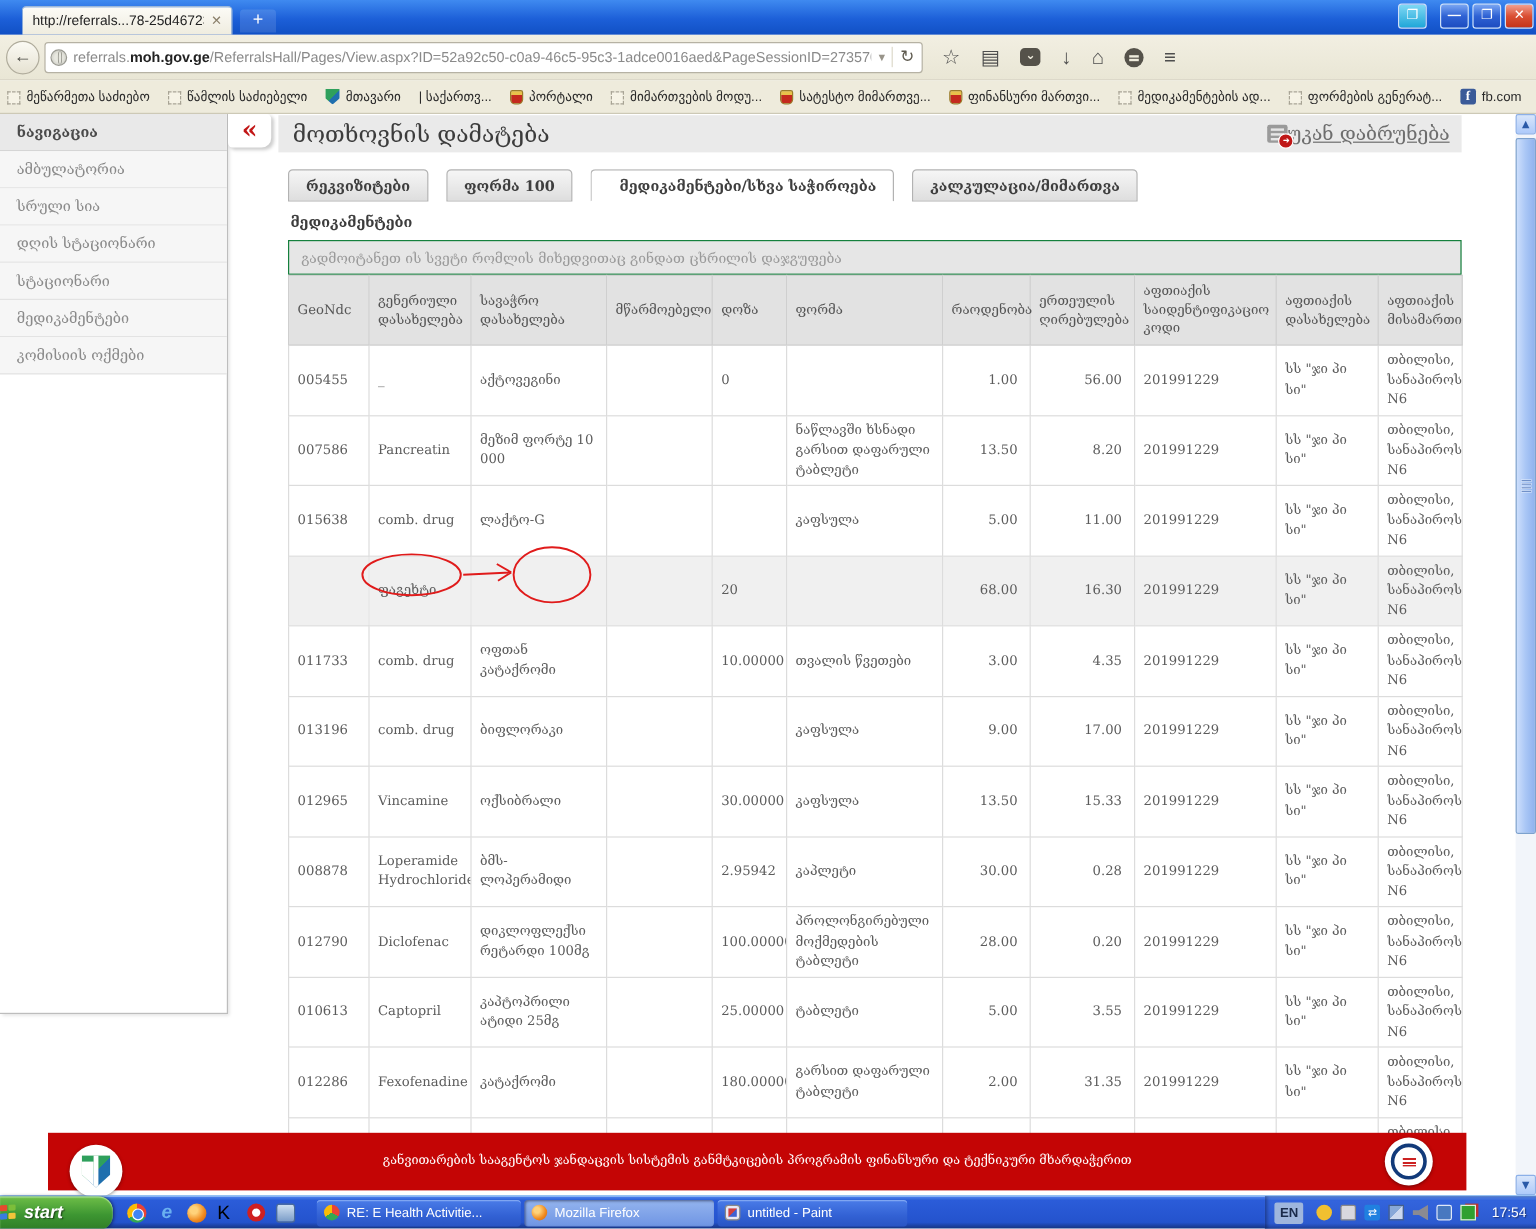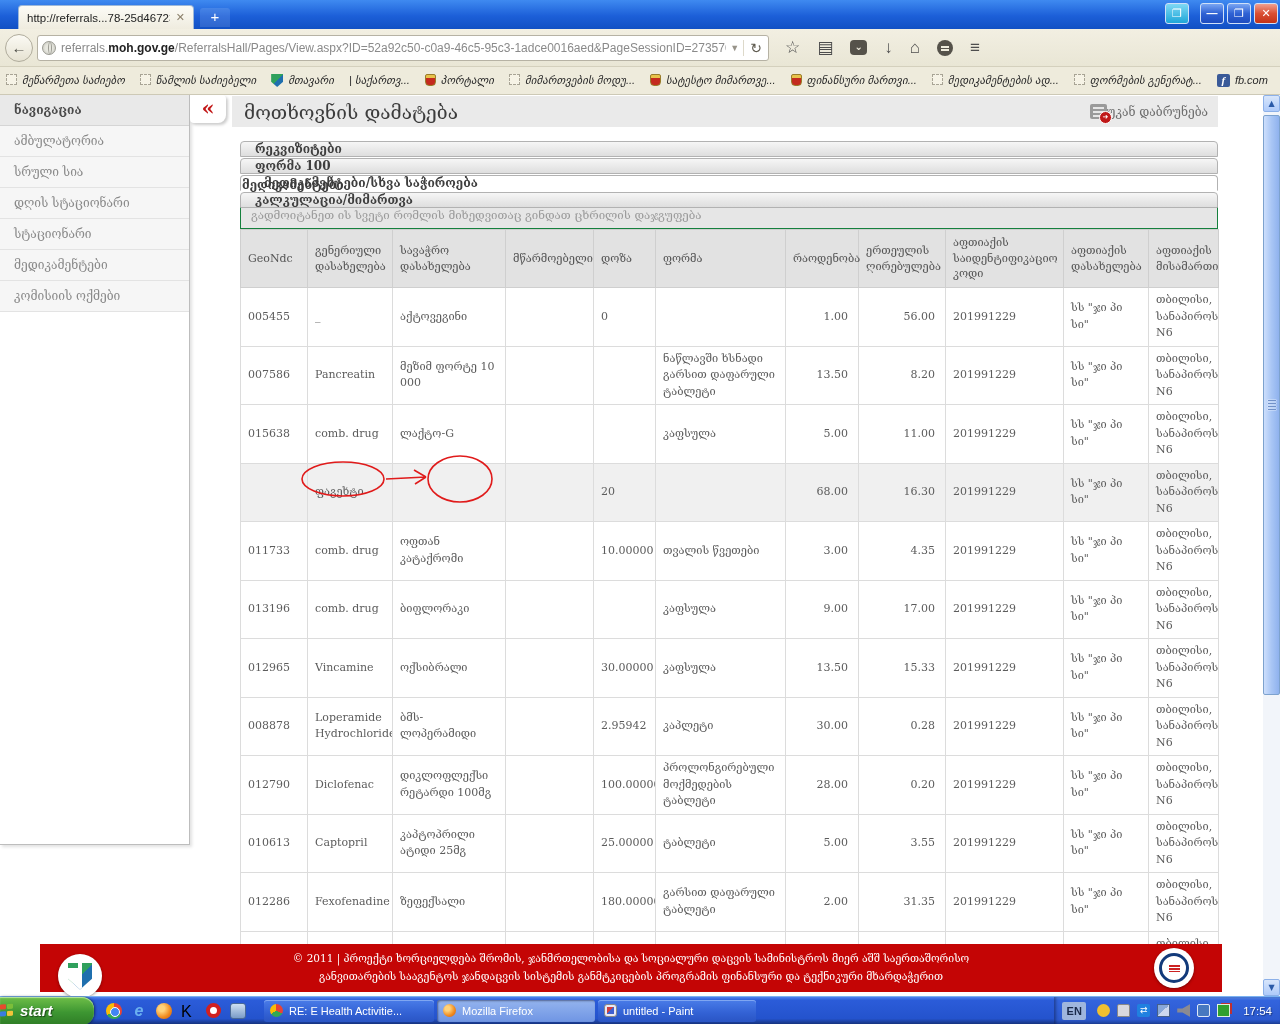--- a/index.html
+++ b/index.html
@@ -48,21 +48,21 @@
   .nicon.pocket { width:17px; height:15px; background:#55524a; border-radius:4px; color:#efecdd;
     font-size:10px; font-weight:bold; text-align:center; line-height:14px; }
   .nicon.chat { width:16px; height:16px; background:#55524a; border-radius:50%; position:relative; }
   .nicon.chat:after { content:""; position:absolute; left:4px; top:6px; width:8px; height:2px;
     background:#efecdd; box-shadow:0 3px 0 #efecdd; }
 
   
   .bookbar { position:absolute; left:0; top:67px; width:1280px; height:28px;
     background:#eeebdc; border-bottom:1px solid #cdc9b6; display:flex; align-items:center;
     padding:0 6px; gap:15px; overflow:hidden; }
-  .bm { display:flex; align-items:flex-start; gap:5px; font-size:11px; color:#2a2a2a; white-space:nowrap;font-style:italic; }
+  .bm { display:flex; align-items:flex-end; gap:5px; font-size:11px; color:#2a2a2a; white-space:nowrap; }
   .bmi-dotted { width:11px; height:11px; border:1px dashed #a8a495; background:#f6f3e6; }
   .bmi-shield { width:12px; height:13px; background:linear-gradient(135deg,#2fa05c 50%,#1f6fae 50%);
     clip-path:polygon(0 0,100% 0,100% 60%,50% 100%,0 60%); }
   .bmi-emblem { width:11px; height:12px; background:linear-gradient(180deg,#e8c24a 30%,#c42a1e 30%);
     border:1px solid #9a7c2a; border-radius:2px 2px 4px 4px; }
   .bmi-fb { width:13px; height:13px; background:#3a5a98; border-radius:2px; color:#fff;
     font-size:11px; font-weight:bold; text-align:center; line-height:13px; font-family:"Liberation Serif",serif; }
 
   
   .content { position:absolute; left:0; top:95px; width:1280px; height:901px; background:#fff;
@@ -76,28 +76,28 @@
     color:#8a8a8a; display:flex; align-items:center; padding-left:14px; cursor:default; }
   .collapse { position:absolute; left:190px; top:0; width:36px; height:28px; background:#fff;
     border-radius:0 4px 8px 4px; box-shadow:2px 2px 3px rgba(0,0,0,.2); color:#c21717;
     font-size:21px; font-weight:bold; text-align:center; line-height:25px; }
 
   
   .main { position:absolute; left:232px; top:0; width:986px; }
   .headerbar { height:31px; margin-top:1px; background:#eaeaea; display:flex; align-items:center;
     justify-content:space-between; padding:0 10px 0 12px; }
   .headerbar .pt { font-size:19px; font-weight:normal; color:#3c3c3c; }
-  .backlink { display:flex; align-items:center; gap:0; font-size:12px; color:#6e6e6e; }
+  .backlink { display:flex; align-items:center; gap:0; font-size:16px; color:#6e6e6e;text-decoration:underline; }
   .doc-ic { position:relative; width:17px; height:15px; background:#9a9a9a; border-radius:2px; }
   .doc-ic:before { content:""; position:absolute; left:3px; top:3px; width:11px; height:2px;
     background:#e6e6e6; box-shadow:0 4px 0 #e6e6e6, 0 8px 0 #e6e6e6; }
   .doc-ic:after { content:"➜"; position:absolute; right:-5px; bottom:-5px; width:11px; height:11px;
     background:#c01818; border:1px solid #fff; border-radius:50%; color:#fff; font-size:7px;
     line-height:11px; text-align:center; }
-  .tabsrow { margin-top:14px; padding-left:8px; height:27px; display:flex; gap:1px;flex-direction:column; }
+  .tabsrow { margin-top:14px; padding-left:8px; height:27px; display:flex; gap:15px; }
   .ptab { height:27px; padding:0 14px; border:1px solid #b2b2b2; border-radius:4px 4px 0 0;
     background:linear-gradient(180deg,#f6f6f6,#dedede); font-size:12px; font-weight:bold;
     color:#3e3e3e; display:flex; align-items:center; }
   .ptab.active { background:#fff; border-bottom-color:#fff;padding-left:23px; }
   .sectiontitle { margin:10px 0 0 10px; font-size:12px; font-weight:bold; color:#3c3c3c; height:15px; }
   .groupbar { margin:7px 0 0 8px; width:978px; height:29px; background:#e6e6e6;
     border:1px solid #15803d; font-size:11.5px; color:#9a9a9a; display:flex; align-items:center;
     padding-left:10px; }
   table.meds { margin-left:8px; width:978px; border-collapse:collapse; table-layout:fixed;
     font-size:11px; color:#5c5c5c; }
@@ -480,21 +480,21 @@
               <td>ტაბლეტი</td>
               <td class="num">5.00</td>
               <td class="num">3.55</td>
               <td>201991229</td>
               <td>სს "ჯი პი სი"</td>
               <td>თბილისი, სანაპიროს N6</td>
             </tr>
             <tr>
               <td>012286</td>
               <td>Fexofenadine</td>
-              <td>ზეფექსალი</td>
+              <td>კატაქრომი</td>
               <td></td>
               <td>180.00000</td>
               <td>გარსით დაფარული ტაბლეტი</td>
               <td class="num">2.00</td>
               <td class="num">31.35</td>
               <td>201991229</td>
               <td>სს "ჯი პი სი"</td>
               <td>თბილისი, სანაპიროს N6</td>
             </tr>
             <tr>
@@ -518,21 +518,20 @@
       <ellipse cx="343" cy="384" rx="41" ry="17" fill="none" stroke="#e01b1b" stroke-width="1.6"></ellipse>
       <ellipse cx="460" cy="384" rx="32" ry="23" fill="none" stroke="#e01b1b" stroke-width="1.6"></ellipse>
       <path d="M386 384 L426 382 M426 382 L414 375 M426 382 L415 389" fill="none" stroke="#e01b1b" stroke-width="1.6"></path>
     </svg>
 
     <div class="footer">
       <div class="flogo left">
           <div class="shield-lg"></div>
         </div>
       <div class="ftxt">
-        <div>© 2011 | პროექტი ხორციელდება შრომის, ჯანმრთელობისა და სოციალური დაცვის სამინისტროს მიერ აშშ საერთაშორისო</div>
         <div>განვითარების სააგენტოს ჯანდაცვის სისტემის განმტკიცების პროგრამის ფინანსური და ტექნიკური მხარდაჭერით</div>
       </div>
       <div class="flogo right">
           <div class="usaid"></div>
         </div>
     </div>
 
     <div class="pscroll">
       <div class="sarrow up">▲</div>
       <div class="sthumb">

